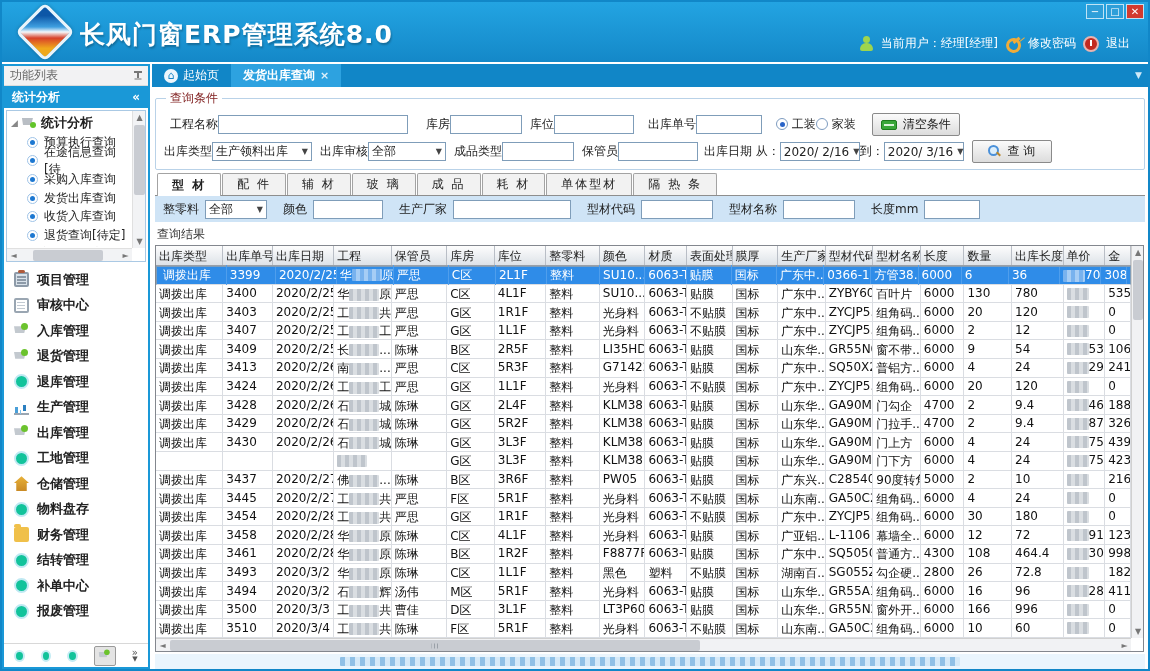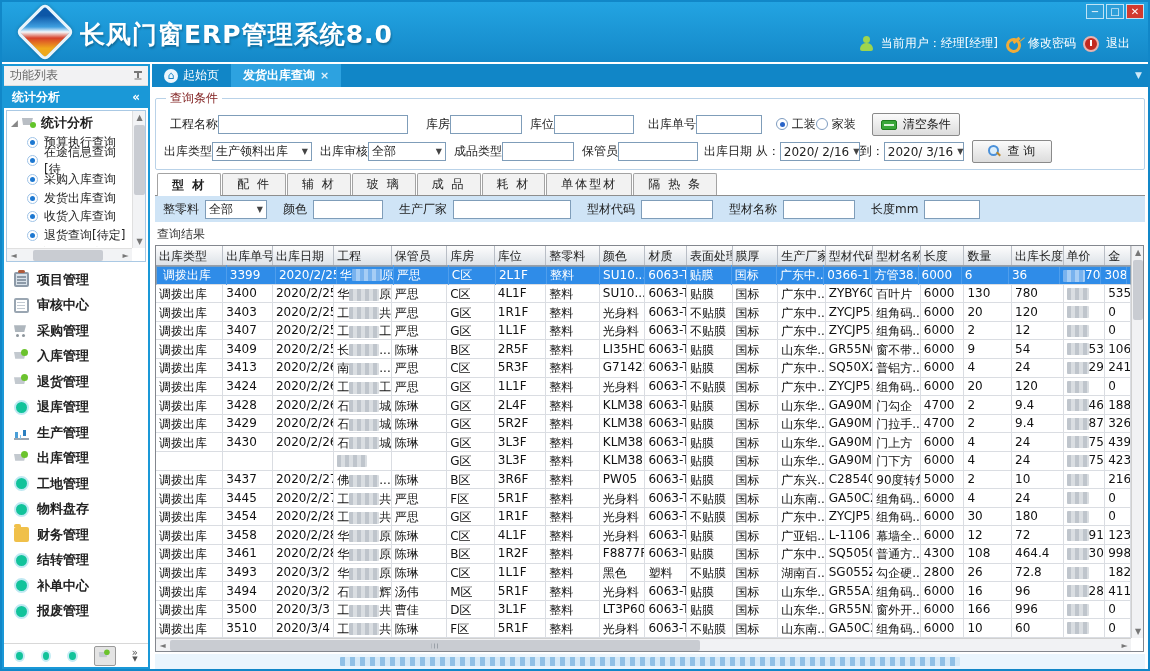--- a/index.html
+++ b/index.html
@@ -211,24 +211,20 @@
   <div class="menu">
       <div class="mitem">
         <span class="ic ic-clipboard"></span>
         <span>项目管理</span>
       </div>
       <div class="mitem">
         <span class="ic ic-notebook"></span>
         <span>审核中心</span>
       </div>
       <div class="mitem">
-        <span class="ic ic-cart"></span>
-        <span>采购管理</span>
-      </div>
-      <div class="mitem">
         <span class="ic ic-cartin"></span>
         <span>入库管理</span>
       </div>
       <div class="mitem">
         <span class="ic ic-cartin"></span>
         <span>退货管理</span>
       </div>
       <div class="mitem">
         <span class="ic ic-circle"></span>
         <span>退库管理</span>
@@ -237,20 +233,24 @@
         <span class="ic ic-chart"></span>
         <span>生产管理</span>
       </div>
       <div class="mitem">
         <span class="ic ic-cartin"></span>
         <span>出库管理</span>
       </div>
       <div class="mitem">
         <span class="ic ic-circle"></span>
         <span>工地管理</span>
+      </div>
+      <div class="mitem">
+        <span class="ic ic-house"></span>
+        <span>仓储管理</span>
       </div>
       <div class="mitem">
         <span class="ic ic-circle"></span>
         <span>物料盘存</span>
       </div>
       <div class="mitem">
         <span class="ic ic-folder"></span>
         <span>财务管理</span>
       </div>
       <div class="mitem">

